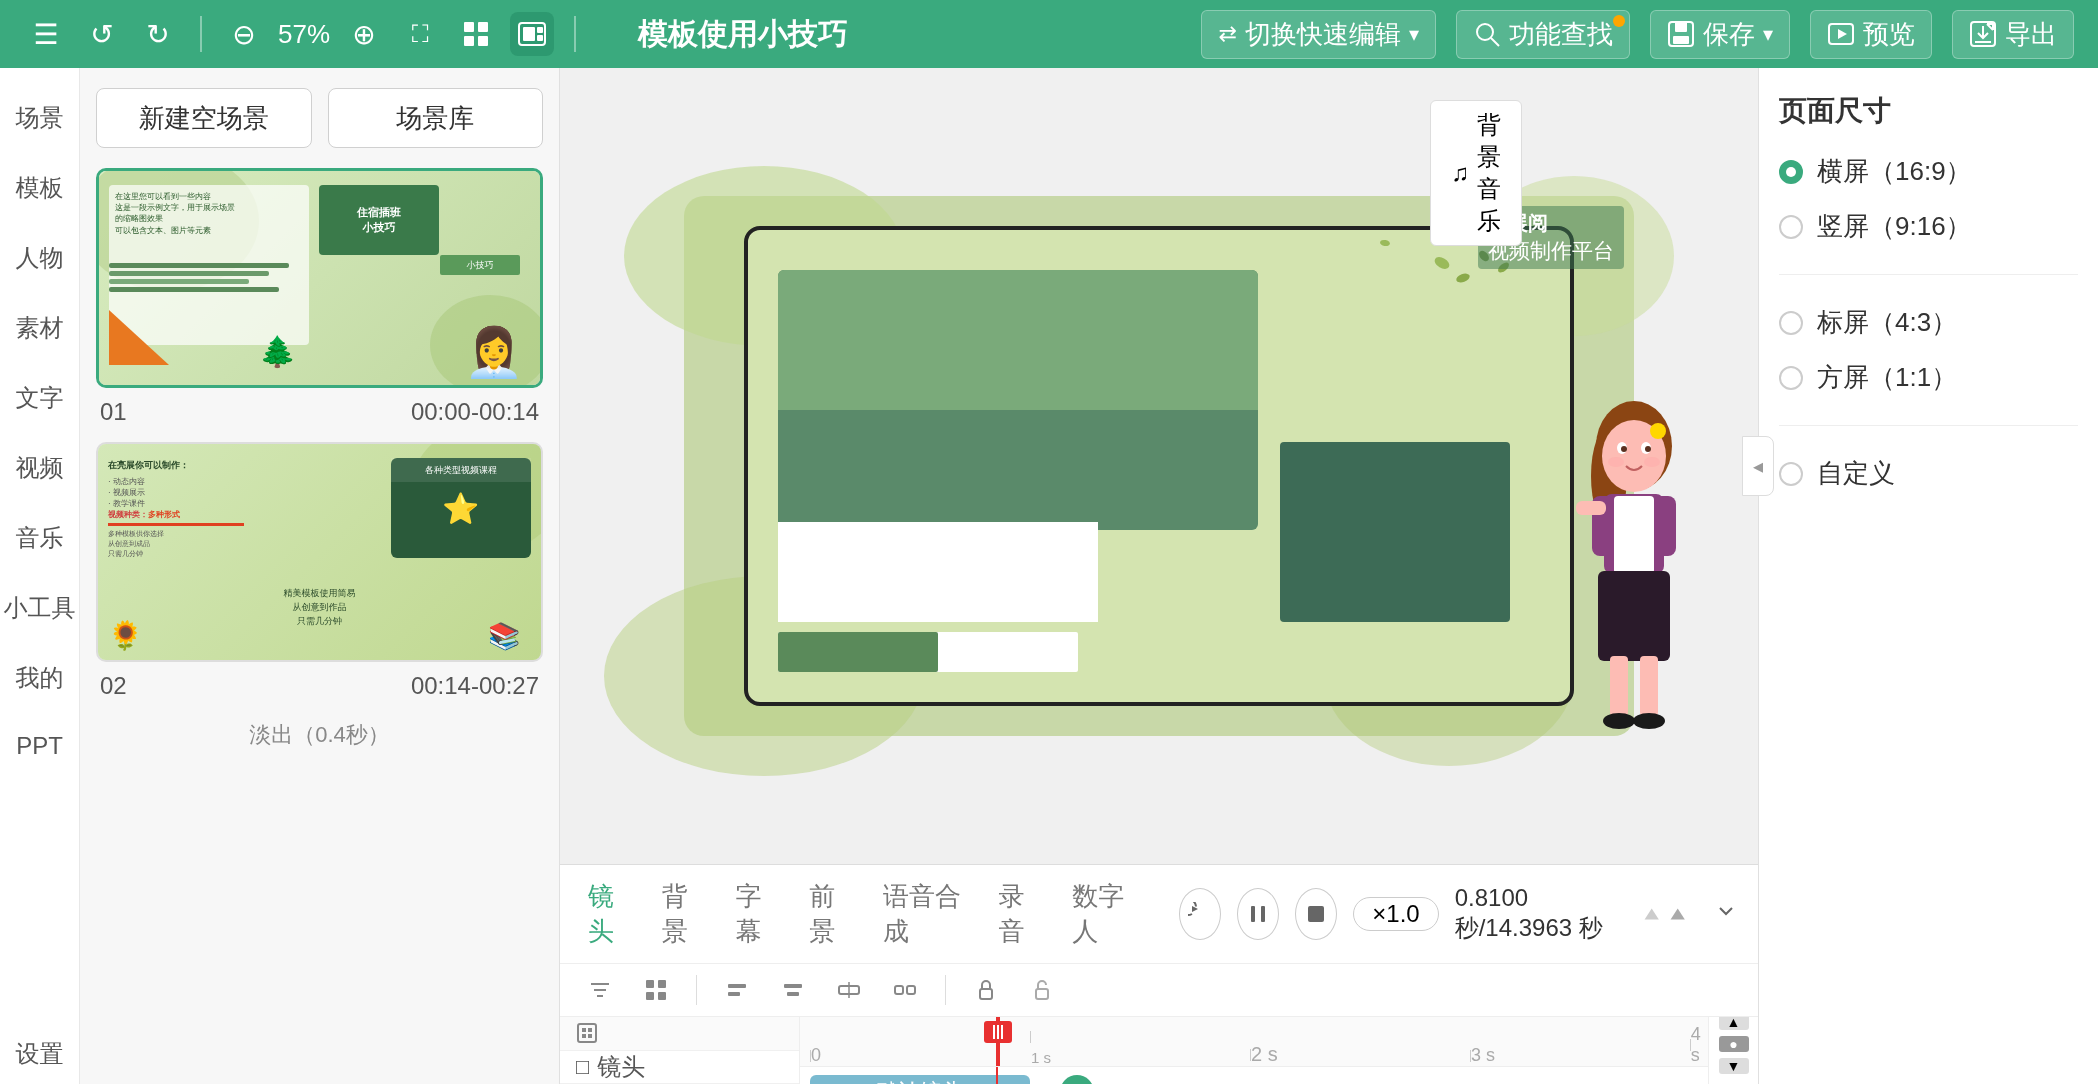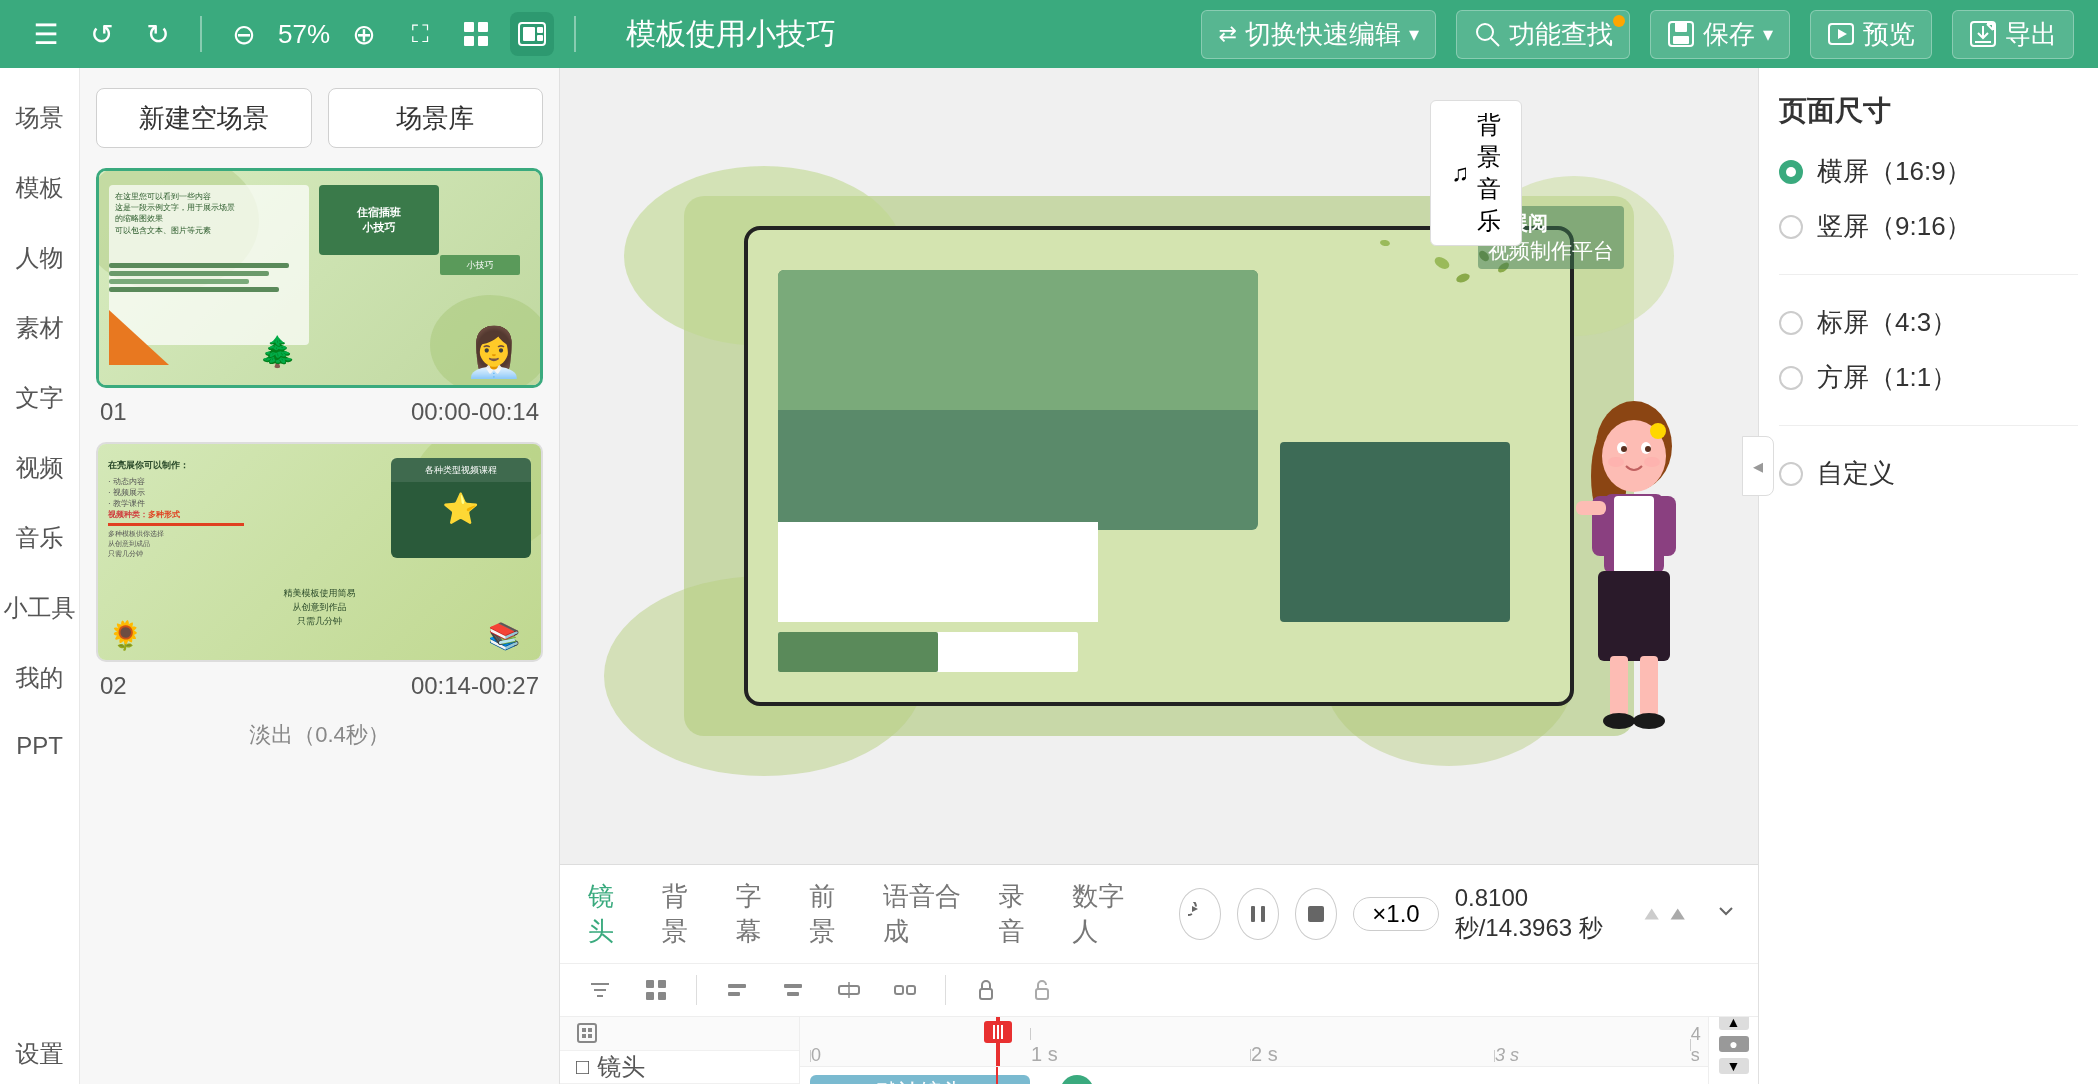--- a/index.html
+++ b/index.html
@@ -10,21 +10,21 @@
       background: #3aaa7e;
       height: 68px;
       display: flex;
       align-items: center;
       padding: 0 24px;
       gap: 16px;
       color: white;
     }
     .toolbar-left { display: flex; align-items: center; gap: 12px; }
     .toolbar-divider { width: 2px; height: 36px; background: rgba(255,255,255,0.4); margin: 0 8px; }
-    .toolbar-title { font-size: 30px; font-weight: 400; margin: 0 30px; }
+    .toolbar-title { font-size: 30px; font-weight: 700; margin: 0 42px; }
     .toolbar-right { margin-left: auto; display: flex; align-items: center; gap: 20px; }
     .toolbar-btn { display: flex; align-items: center; gap: 8px; background: rgba(255,255,255,0.15); border: 1px solid rgba(255,255,255,0.3); border-radius: 6px; padding: 6px 16px; cursor: pointer; color: white; font-size: 26px; }
     .toolbar-icon-btn { display: flex; align-items: center; justify-content: center; width: 44px; height: 44px; cursor: pointer; border-radius: 4px; }
     .zoom-text { font-size: 26px; }
 
     
     .main-layout { display: flex; height: calc(1084px - 68px); }
 
     
     .left-sidebar { width: 80px; background: white; display: flex; flex-direction: column; align-items: center; padding-top: 20px; gap: 10px; border-right: 1px solid #e8e8e8; }
@@ -520,27 +520,27 @@
 
         <div class="timeline-track" style="position:relative;flex:1;">
 
           <div class="tl-ruler">
             <div class="tl-ruler-mark" style="left:10px;">
               <div class="tl-ruler-line"></div>
               <span style="font-size:18px;color:#aaa;">0</span>
             </div>
             <div class="tl-ruler-mark" style="left:230px;">
               <div class="tl-ruler-line"></div>
-              <span style="font-size:20px;color:#aaa;margin-top:42px;">1 s</span>
+              <span style="font-size:15px;color:#aaa;margin-top:42px;">1 s</span>
             </div>
             <div class="tl-ruler-mark" style="left:450px;">
               <div class="tl-ruler-line"></div>
               <span style="font-size:20px;color:#aaa;">2 s</span>
             </div>
-            <div class="tl-ruler-mark" style="left:694px;font-style:italic;">
+            <div class="tl-ruler-mark" style="left:670px;">
               <div class="tl-ruler-line"></div>
               <span style="font-size:18px;color:#aaa;">3 s</span>
             </div>
             <div class="tl-ruler-mark" style="left:890px;">
               <div class="tl-ruler-line"></div>
               <span style="font-size:18px;color:#aaa;">4 s</span>
             </div>
 
             <div style="position:absolute;left:196px;top:0;width:4px;height:100%;background:#e83030;z-index:10;">
               <div style="position:absolute;top:4px;left:-12px;width:28px;height:22px;background:#e83030;border-radius:3px;display:flex;align-items:center;justify-content:center;">

